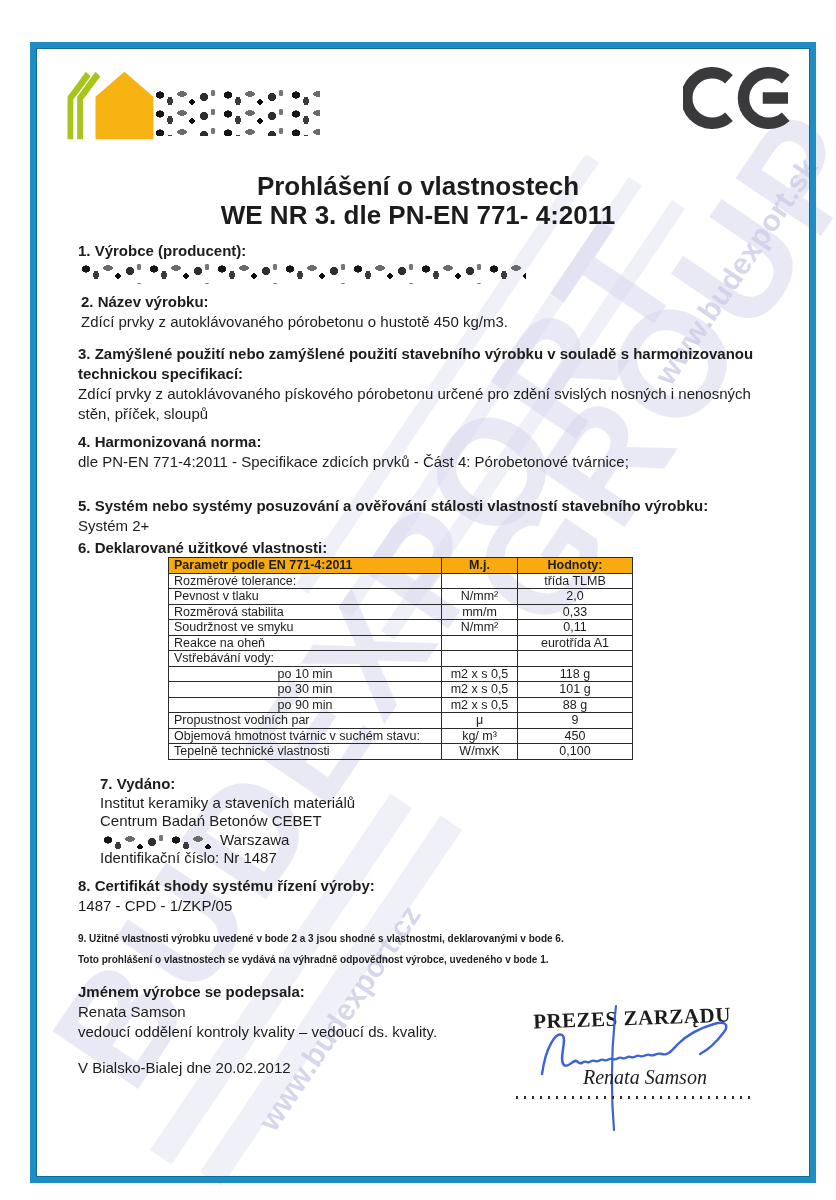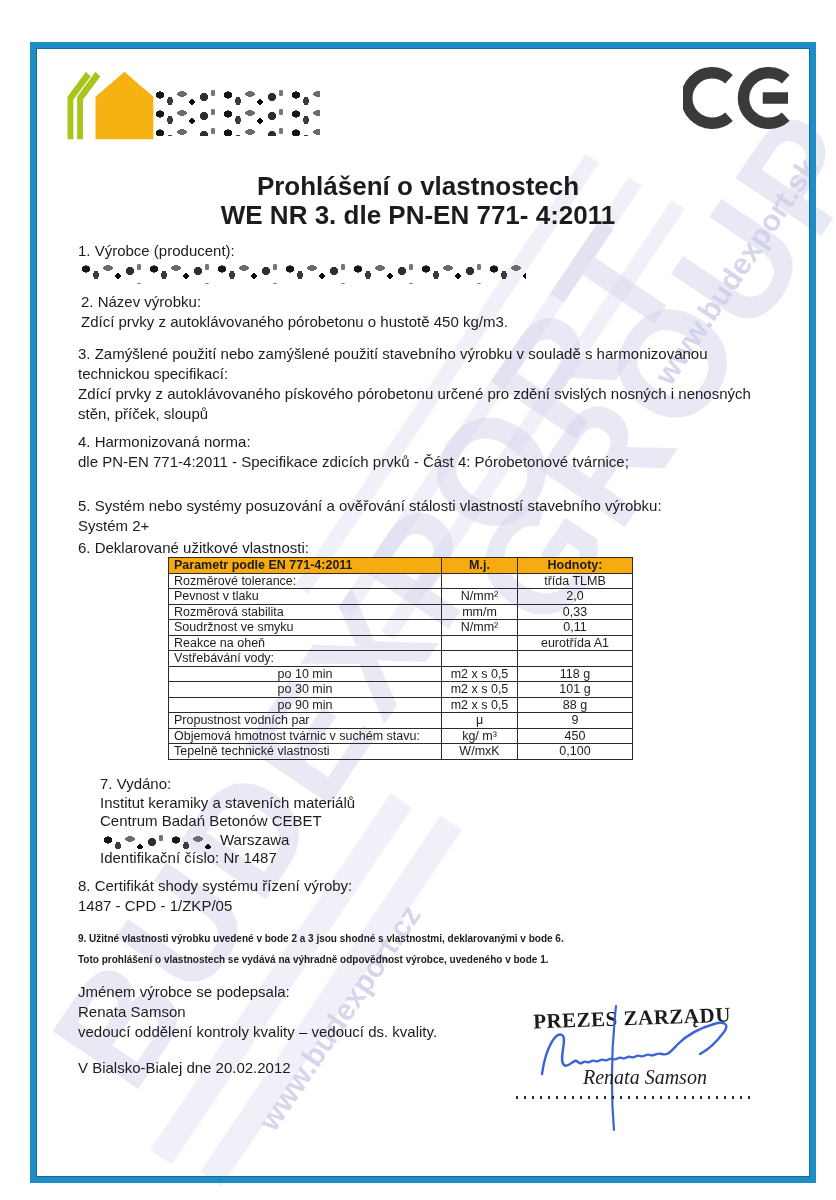--- a/index.html
+++ b/index.html
@@ -22,21 +22,21 @@
   .wm-url{position:absolute;transform:rotate(-56deg);transform-origin:0 0;
     font-weight:bold;font-size:30px;color:#cfcfe9;opacity:.85;white-space:nowrap;}
   .wm-sk{left:648px;top:372px;}
   .wm-cz{left:252px;top:1118px;}
   
   .frame{position:absolute;left:30px;top:42px;width:774px;height:1129px;
     border:6px solid #1e8dc4;box-shadow:inset 0 0 0 1px #116a9b;z-index:3;pointer-events:none;}
   
   .content{position:absolute;inset:0;z-index:2;}
   .abs{position:absolute;}
-  .h{font-weight:normal;}
+  .h{font-weight:bold;}
   .sec{width:700px;font-size:15px;line-height:20px;}
   .title{left:0;top:172px;width:836px;text-align:center;font-weight:bold;font-size:26px;line-height:29px;}
   
   .redact{
     background-image:
       radial-gradient(ellipse 6px 5px at 8px 7px,#161616 70%,transparent 72%),
       radial-gradient(ellipse 4px 6px at 18px 13px,#3a3a3a 70%,transparent 72%),
       radial-gradient(ellipse 7px 4px at 30px 6px,#6b6b6b 70%,transparent 72%),
       radial-gradient(ellipse 4px 4px at 40px 14px,#0c0c0c 70%,transparent 72%),
       radial-gradient(ellipse 6px 6px at 52px 9px,#2e2e2e 70%,transparent 72%),

